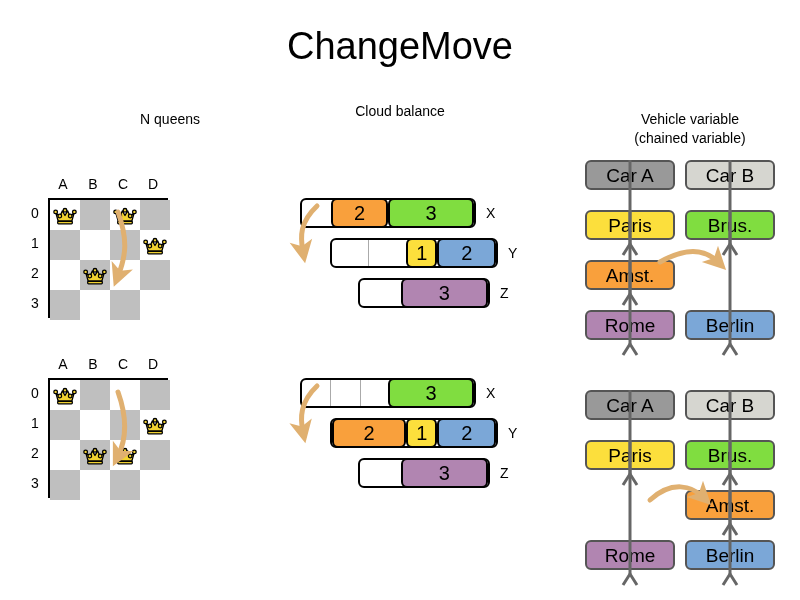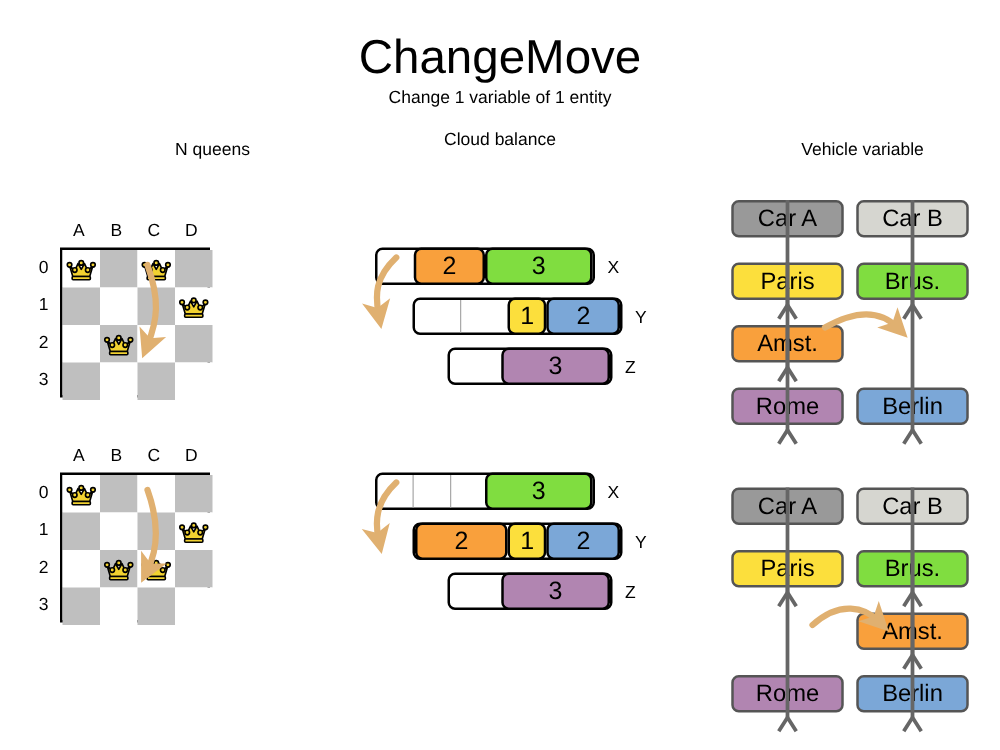--- a/index.html
+++ b/index.html
@@ -94,26 +94,26 @@
   }
 
   .arrowlayer { position: absolute; left: 0; top: 0; width: 800px; height: 600px; pointer-events: none; }
 </style>
 </head>
 <body>
 
 <div id="page">
 
   <div class="title">ChangeMove</div>
-  <div class="subtitle">Change 1 variable of 1 entity</div>
 
   <div class="colhead c1">N queens</div>
   <div class="colhead c2">Cloud balance</div>
   <div class="colhead c3">
     <div>Vehicle variable</div>
+    <div>(chained variable)</div>
   </div>
 
   <div class="board" id="board-before" style="left:28px; top:198px;">
       <div class="filelabels">
         <span>A</span>
         <span>B</span>
         <span>C</span>
         <span>D</span>
       </div>
       <div class="ranklabels">

